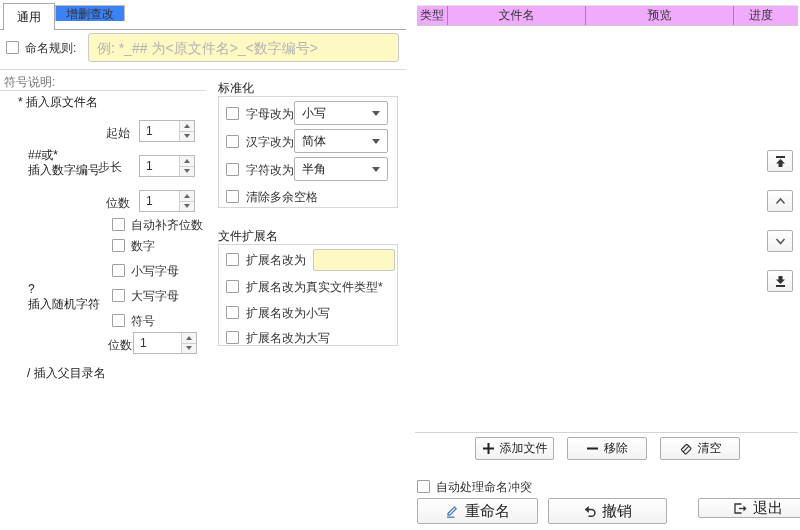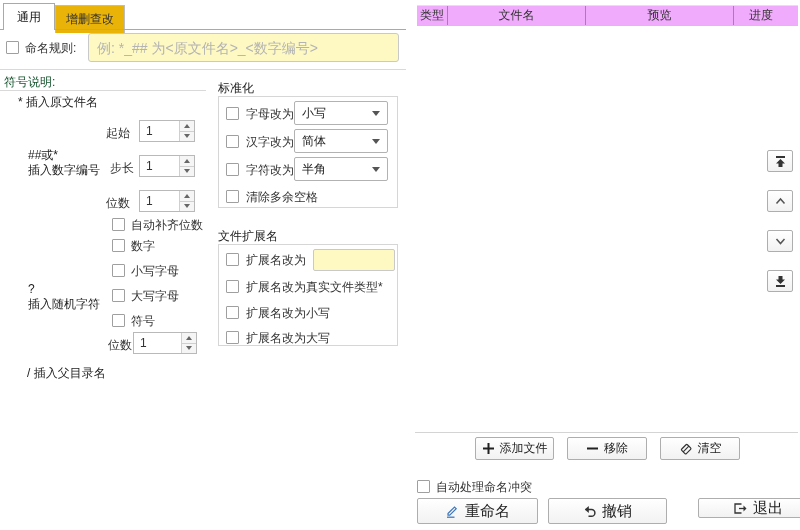--- a/index.html
+++ b/index.html
@@ -35,23 +35,23 @@
   .gbox { position:absolute; border:1px solid #d6d6d6; background:#fff; }
   
   .btn { position:absolute; display:flex; align-items:center; justify-content:center; gap:5px;
          background:linear-gradient(#ffffff,#f2f2f2); border:1px solid #aeaeae; border-radius:2px;
          font-size:12px; color:#222; cursor:default; }
   .btn.big { font-size:15px; }
   
   .tab-active { position:absolute; left:3px; top:3px; width:52px; height:27px; z-index:2;
          background:#fff; border:1px solid #a9a9a9; border-bottom:none;
          display:flex; align-items:center; justify-content:center; color:#111; }
-  .tab-inactive { position:absolute; left:55px; top:5px; width:70px; height:28px;
-         background:#eab308; border:1px solid #bdbdbd; border-bottom:none;
-         display:flex; align-items:center; justify-content:center; color:#333; }
+  .tab-inactive { position:absolute; left:55px; top:5px; width:70px; height:16px;
+         background:#3b82f6; border:1px solid #bdbdbd; border-bottom:none;
+         display:flex; justify-content:center; color:#333; }
   .tabline { position:absolute; left:0; top:29px; width:406px; height:1px; background:#a9a9a9; z-index:1; }
   
   .thead { position:absolute; left:417px; top:5px; width:381px; height:21px;
          background:#f0abfc; border-top:1px solid #e2e2e2; border-bottom:1px solid #c8c8c8;
          display:flex; }
   .hcell { display:flex; align-items:center; justify-content:center; color:#333; height:100%; }
   .hcell + .hcell { border-left:1px solid #f97316; }
   .hcell.left { justify-content:flex-start; padding-left:15px; }
   svg { display:block; }
 </style>
@@ -65,39 +65,39 @@
   <span>增删查改</span>
 </div>
 <div class="tabline"></div>
 
 <span class="cb" style="left:6px; top:41px;"></span>
 <span class="lbl" style="left:25px; top:41px;">命名规则:</span>
 <input class="txt" style="left: 88px; top: 33px; width: 311px; height: 29px; font-size: 14px;" placeholder="例: *_## 为&lt;原文件名&gt;_&lt;数字编号&gt;">
 
 <div class="hr" style="left:0; top:69px; width:406px;"></div>
 
-<span class="lbl" style="left:4px; top:75px; color:#14532d;">符号说明:</span>
+<span class="lbl" style="left:4px; top:75px; color:#737373;">符号说明:</span>
 <div class="hr" style="left:0; top:90px; width:206px;"></div>
 
 <span class="lbl sym" style="left:18px; top:95px;">* 插入原文件名</span>
 
 <span class="lbl" style="left:106px; top:126px;">起始</span>
 <div class="spin" style="left:139px; top:120px; width:56px; height:22px;">
   <div class="val">1</div>
   <div class="btns">
     <div class="sb">
         <div class="tri-up"></div>
       </div>
     <div class="sb">
         <div class="tri-dn"></div>
       </div>
   </div>
 </div>
 
-<span class="lbl" style="left:110px; top:161px;">步长</span>
+<span class="lbl" style="left:98px; top:161px;font-family:Liberation Mono, monospace;">步长</span>
 <div class="spin" style="left:139px; top:155px; width:56px; height:22px;">
   <div class="val">1</div>
   <div class="btns">
     <div class="sb">
         <div class="tri-up"></div>
       </div>
     <div class="sb">
         <div class="tri-dn"></div>
       </div>
   </div>

